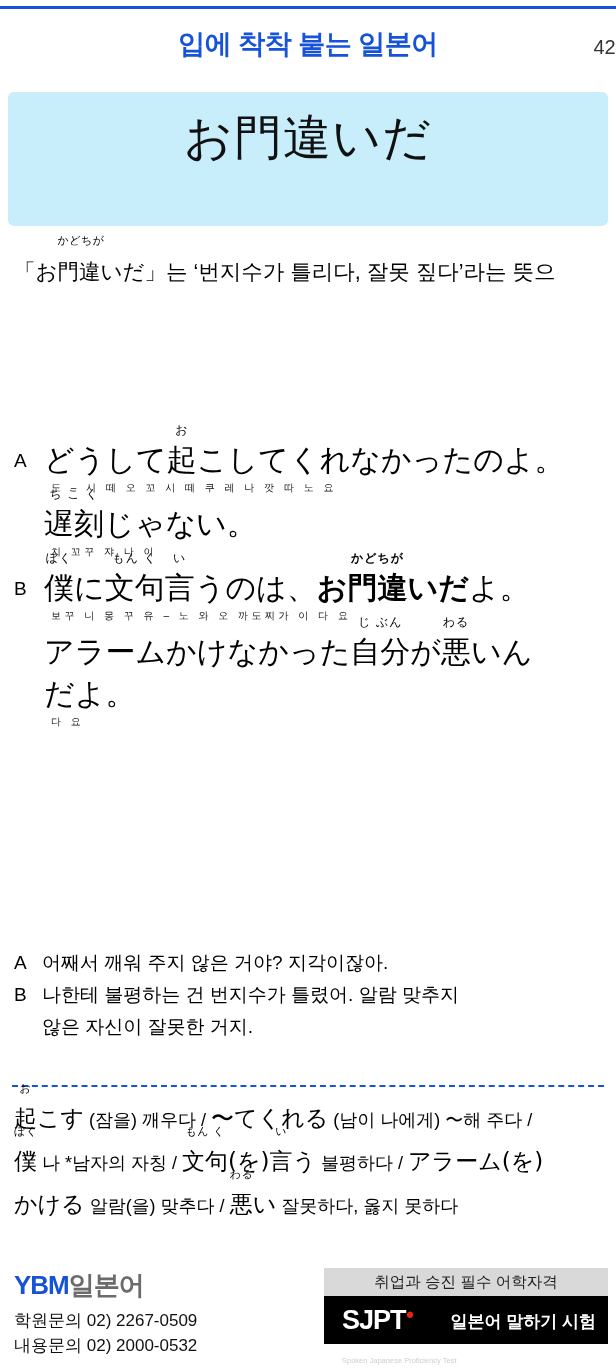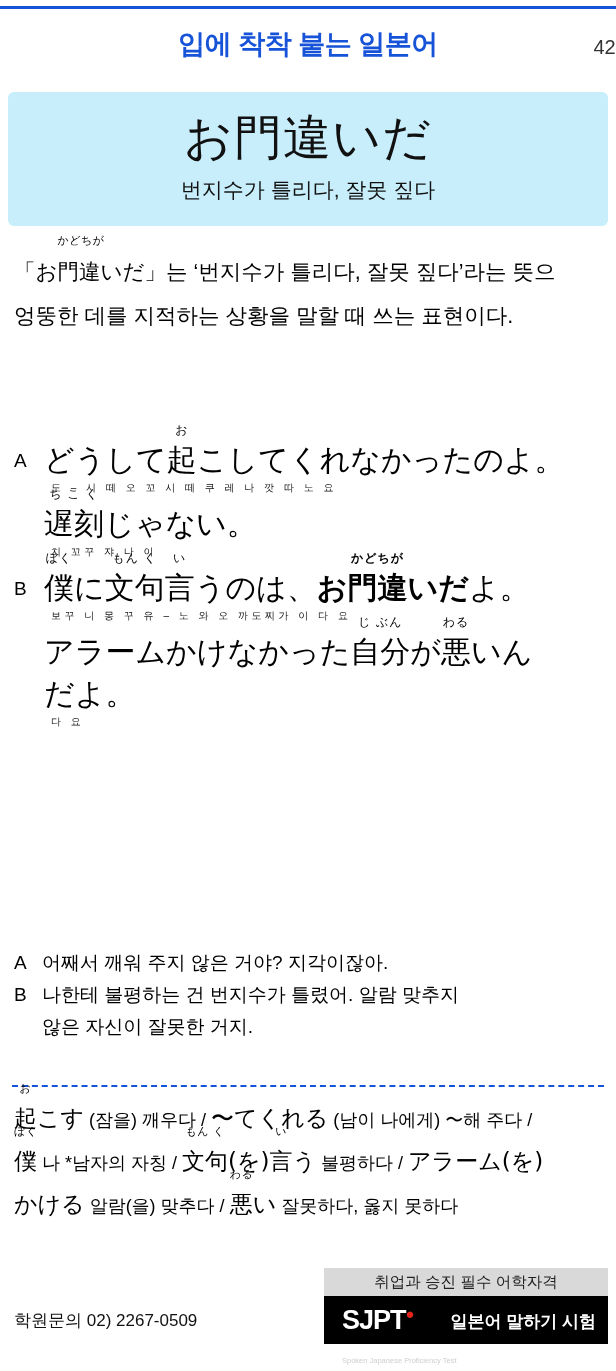--- a/index.html
+++ b/index.html
@@ -311,28 +311,26 @@
 
   <div class="top-rule"></div>
 
   <div class="header">
     <div class="header-title">입에 착착 붙는 일본어</div>
     <div class="header-num">4217</div>
   </div>
 
   <div class="band">
     <div class="band-jp">お門違いだ</div>
-    <div class="band-kr">번지수가 틀리다, 잘못 짚다</div>
   </div>
 
   <div class="explain">
     <div>
       <span>「</span><span class="jp">お</span><span class="ruby-wrap jp"><span class="rt">かどちが</span><span>門違</span></span><span class="jp">いだ</span><span>」는 ‘번지수가 틀리다, 잘못 짚다’라는 뜻으</span>
     </div>
-    <div>엉뚱한 데를 지적하는 상황을 말할 때 쓰는 표현이다.</div>
   </div>
 
   <div class="dialog">
 
     <div class="d-line">
       <div class="spk">A</div>
       <div class="jp-line">
         <span>どうして</span><span class="rbox"><span class="ruby-top">お</span><span>起</span></span><span>こしてくれなかったのよ。</span>
       </div>
       <div class="rd">도 – 시 떼 오 꼬 시 떼 쿠 레 나  깟  따 노 요</div>
@@ -394,22 +392,24 @@
     </div>
     <div>
       <span class="ruby-wrap jp"><span class="rt">ぼく</span><span>僕</span></span><span class="small"> 나 *남자의 자칭 / </span><span class="ruby-wrap jp"><span class="rt">もん く</span><span>文句</span></span><span class="jp">(を)</span><span class="ruby-wrap jp"><span class="rt">い</span><span>言</span></span><span class="jp">う</span><span class="small"> 불평하다 / </span><span class="jp">アラーム(を)</span>
     </div>
     <div>
       <span class="jp">かける</span><span class="small"> 알람(을) 맞추다 / </span><span class="ruby-wrap jp"><span class="rt">わる</span><span>悪</span></span><span class="jp">い</span><span class="small"> 잘못하다, 옳지 못하다</span>
     </div>
   </div>
 
   <div class="footer">
+    <div class="ybm"><span>YBM</span><span class="gray">일본어</span></div>
     <div class="contact">
       <div>학원문의 02) 2267-0509</div>
+      <div>내용문의 02) 2000-0532</div>
     </div>
     <div class="sjpt-box">
       <div class="sjpt-top">취업과 승진 필수 어학자격</div>
       <div class="sjpt-bot">
         <div class="sjpt-logo"><span>SJPT</span><span class="dot">●</span></div>
         <div class="sjpt-sub">Spoken Japanese Proficiency Test</div>
         <div class="sjpt-kr">일본어 말하기 시험</div>
       </div>
     </div>
   </div>

